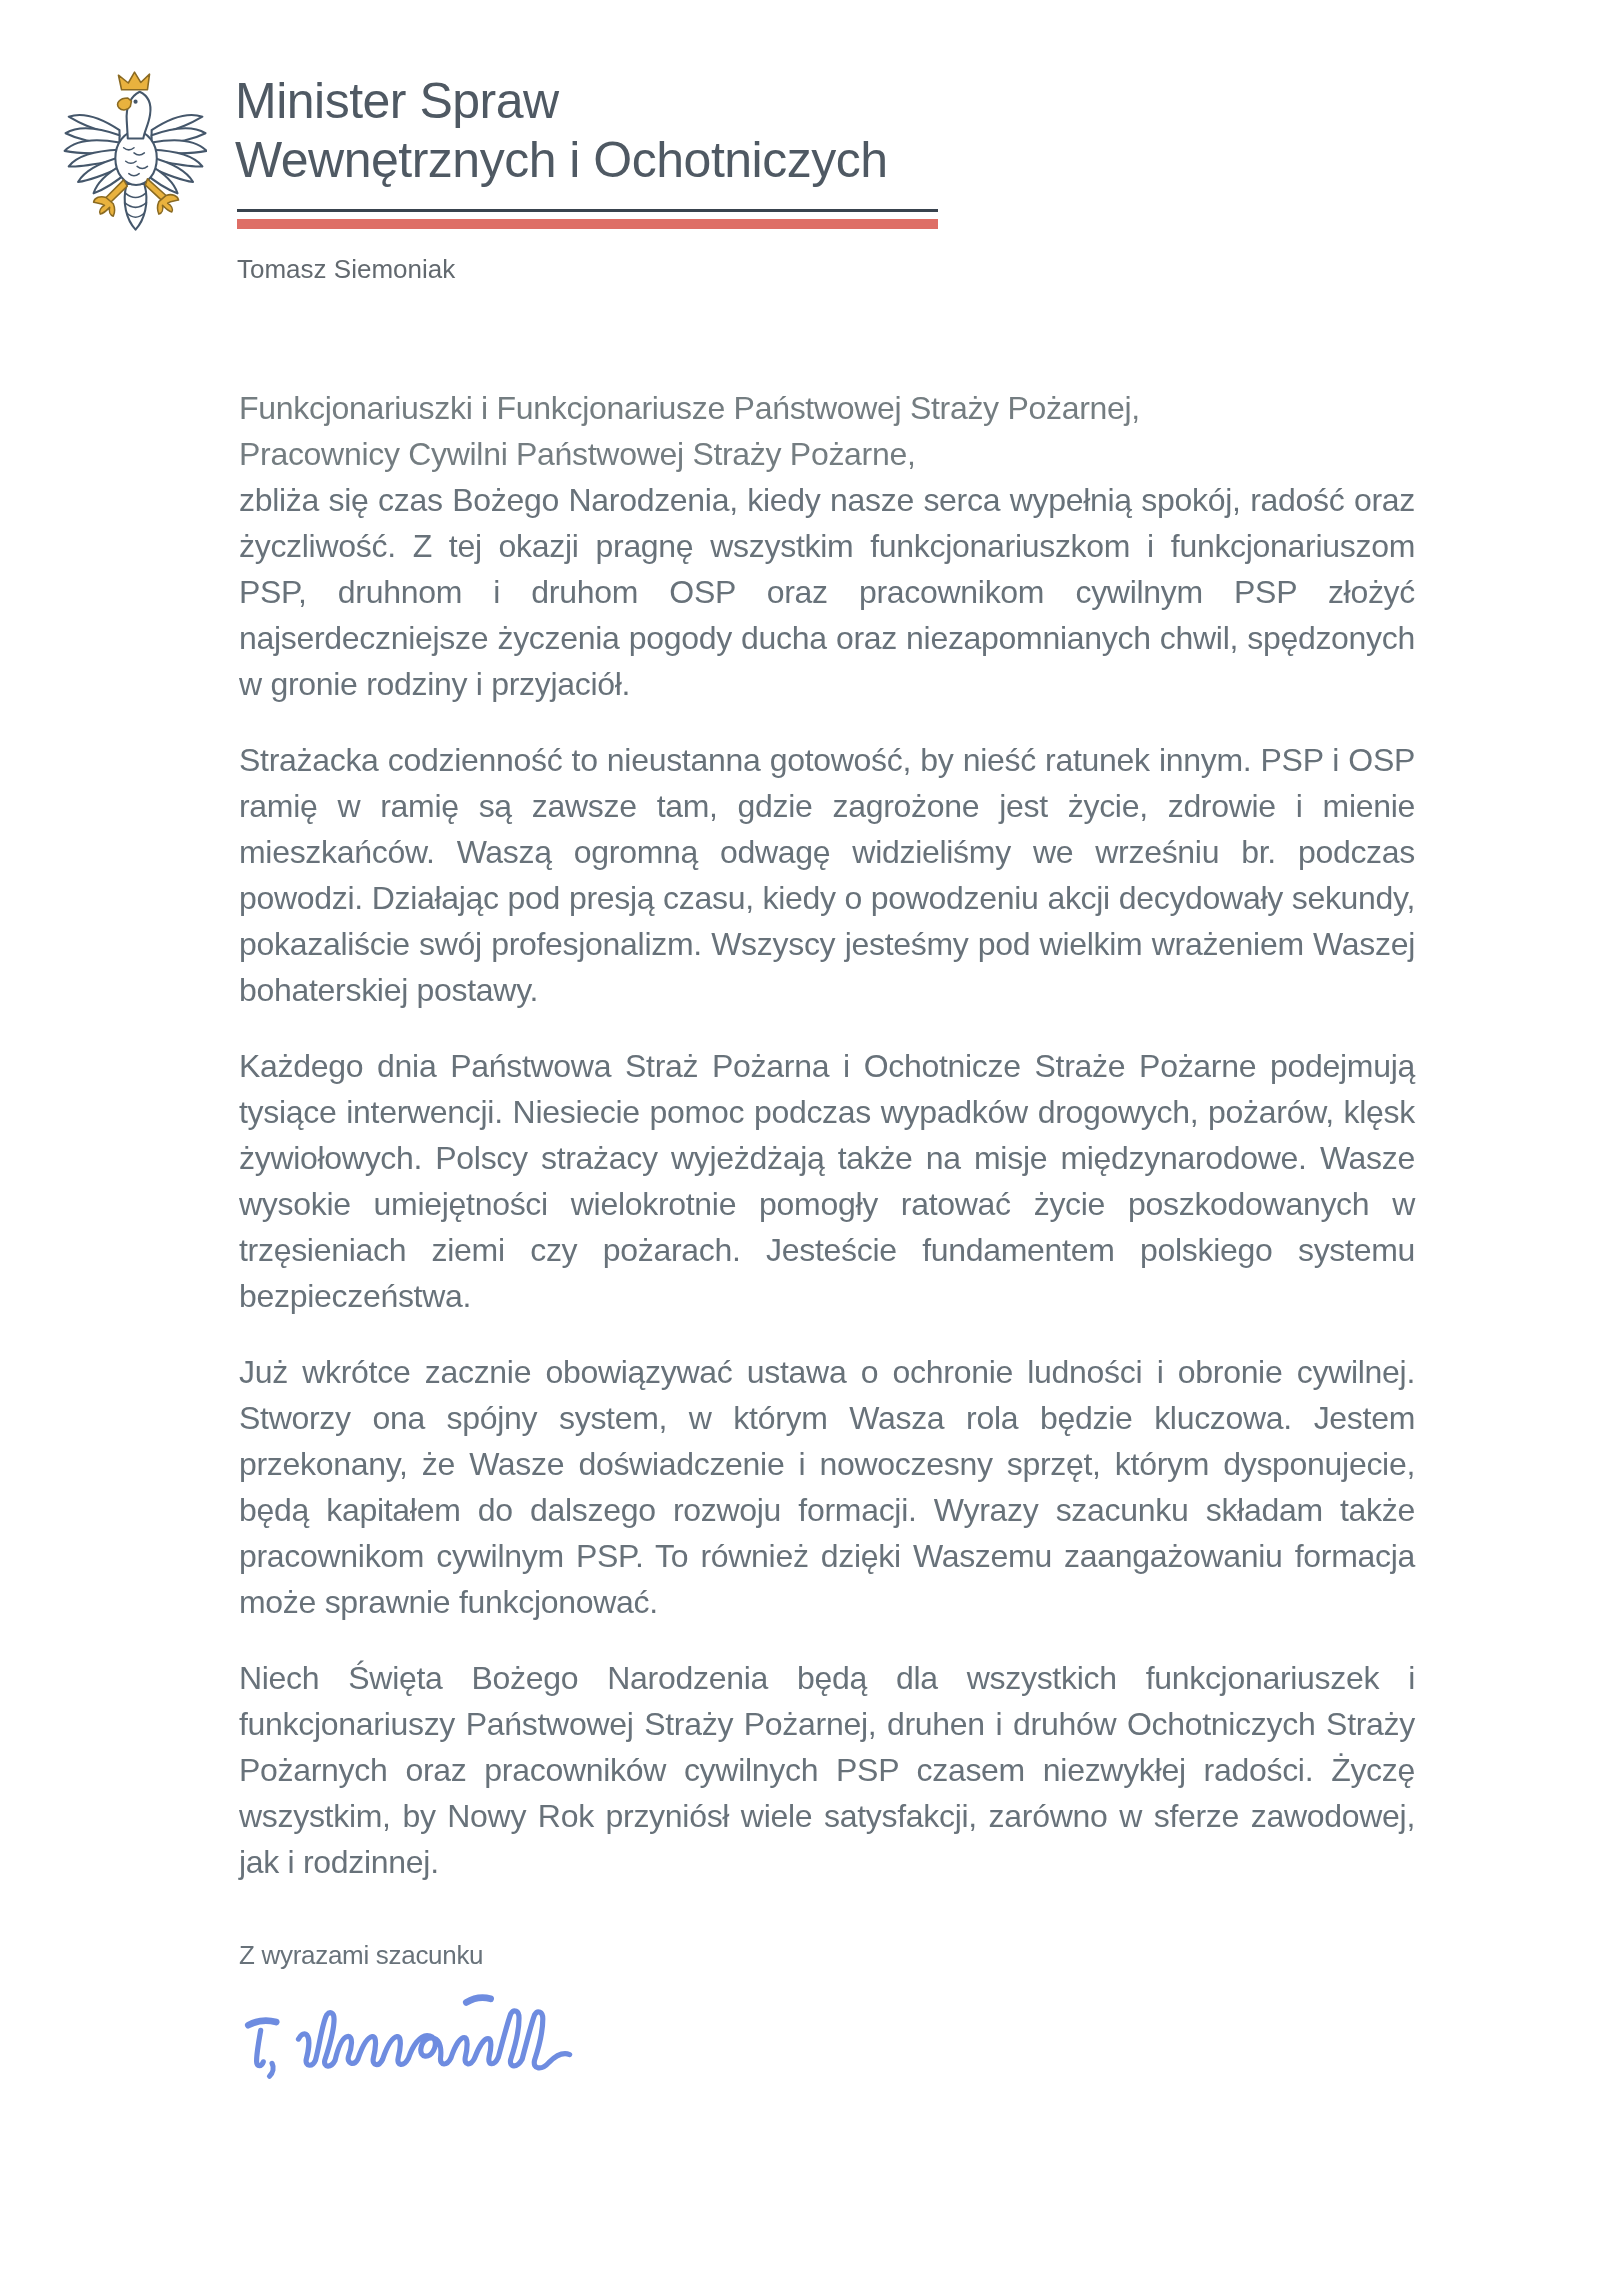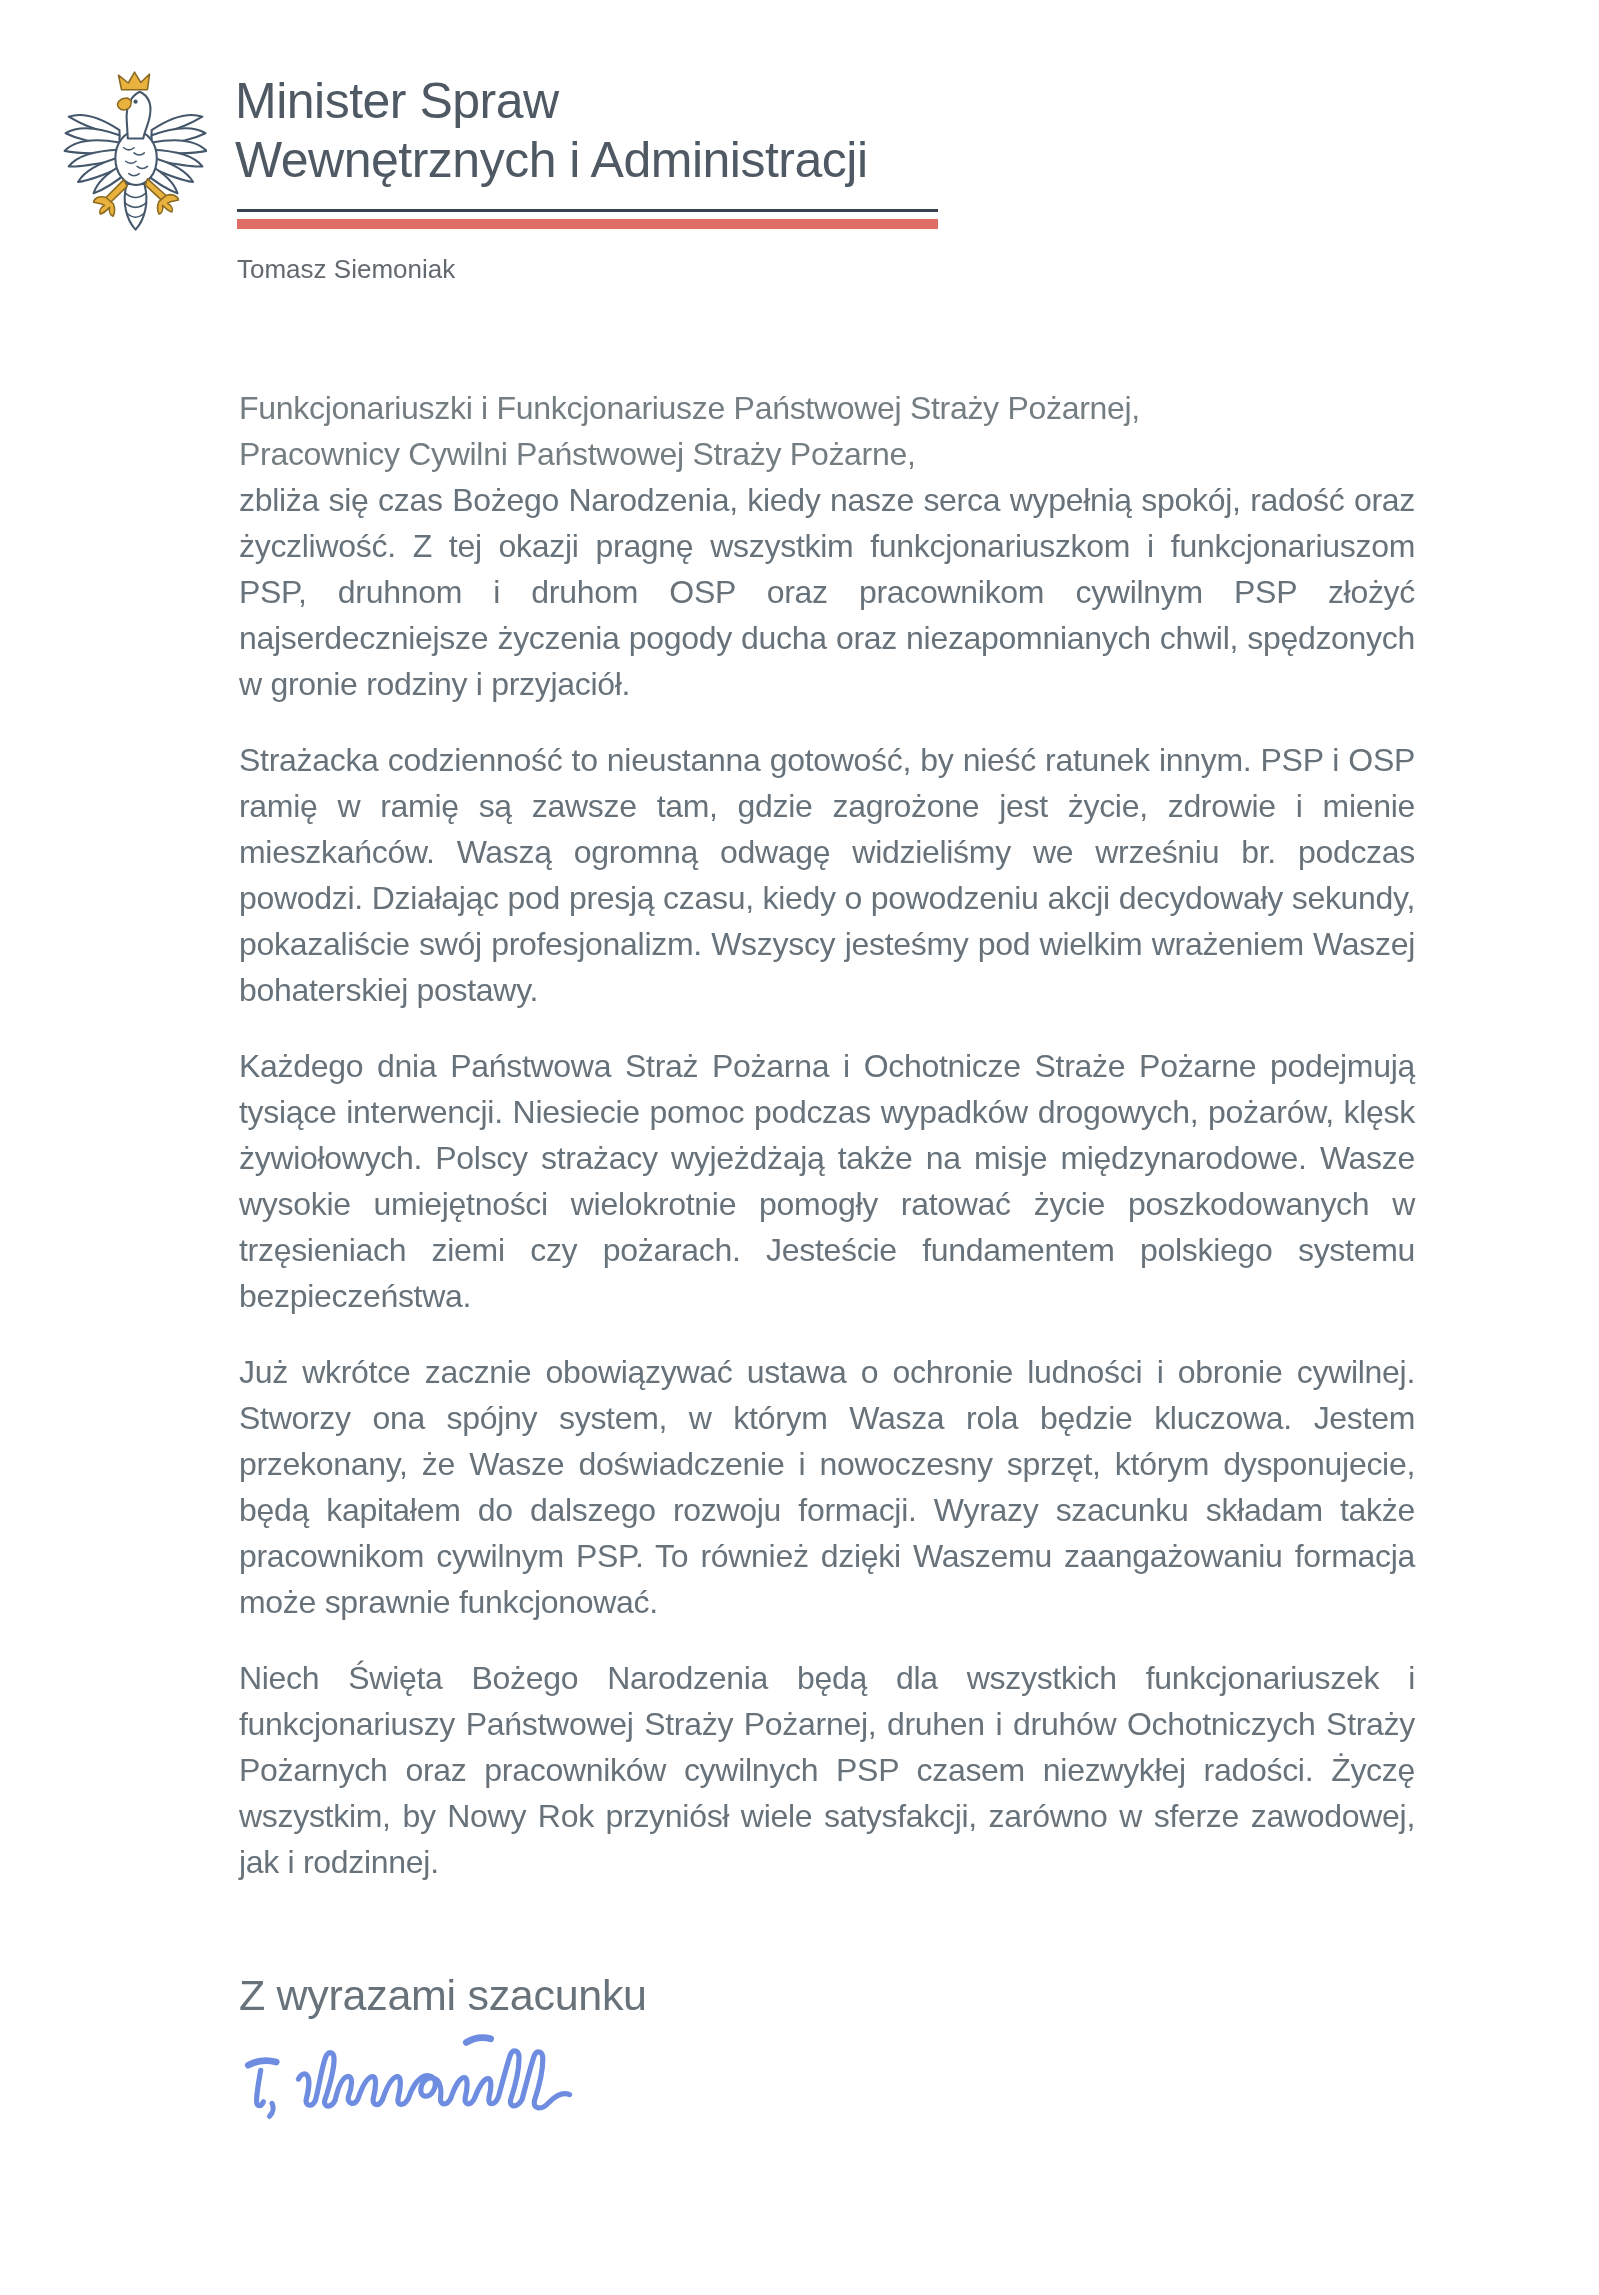--- a/index.html
+++ b/index.html
@@ -43,22 +43,22 @@
   .paragraphs{}
   .paragraphs p{
     margin:0 0 30px 0;
     font-size:32px;line-height:46px;
     color:var(--body-text,#68727a);
     text-align:justify;
     letter-spacing:-0.3px;
     hyphens:none;
   }
   .valediction{
-    margin-top:87px;
-    font-size:43px;line-height:46px;
+    margin-top:47px;
+    font-size:26px;line-height:46px;
     color:var(--body-text,#68727a);
     letter-spacing:-0.3px;
   }
   .signature{margin-top:12.4px;width:372px;height:93px;display:block;}
   .sig-stroke{fill:none;stroke:var(--signature-blue,#6e8ce0);stroke-width:10;stroke-linecap:round;stroke-linejoin:round;}
   .sig-stroke.thick{stroke-width:13;}
 </style>
 </head>
 <body>
 
@@ -94,21 +94,21 @@
     <path class="gold" d="M128,56 C112,56 104,66 111,75 C118,82 129,79 133,72 L135,62 Z"></path>
 
     <path class="gold" d="M120,214 L84,250 L93,259 L127,226 Z"></path>
     <path class="gold" d="M86,248 C75,244 64,248 62,257 C70,259 77,259 83,263 C76,267 72,274 75,280 C83,278 89,271 93,267 C91,275 94,282 100,284 C104,275 103,267 100,260 Z"></path>
     <path class="gold" d="M166,212 L204,246 L196,256 L162,224 Z"></path>
     <path class="gold" d="M202,244 C213,240 224,244 226,253 C218,255 211,255 205,259 C212,263 216,270 213,276 C205,274 199,267 195,263 C197,271 194,278 188,280 C184,271 185,263 188,256 Z"></path>
   </svg>
 
   <div class="title">
     <div>Minister Spraw</div>
-    <div>Wewnętrznych i Administracji</div>
+    <div>Wewnętrznych i Ochotniczych</div>
   </div>
 
   <div class="rules">
     <div class="rule-dark"></div>
     <div class="rule-red"></div>
   </div>
 
   <div class="minister-name">Tomasz Siemoniak</div>
 
   <div class="letter">

